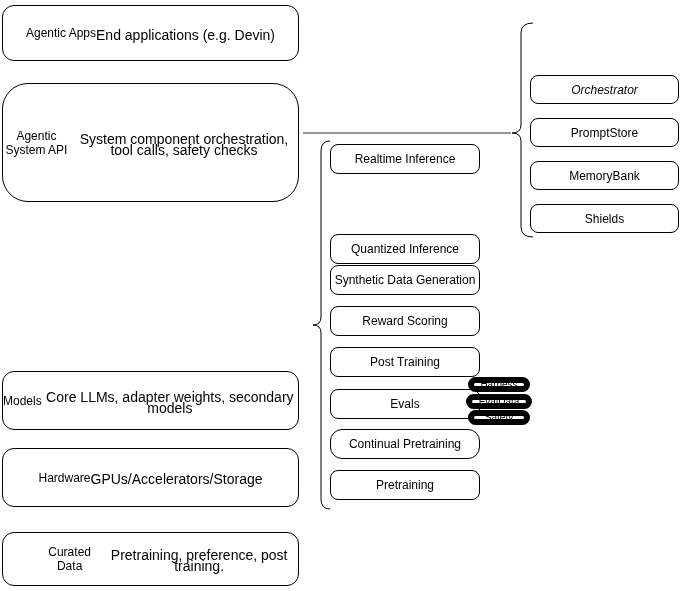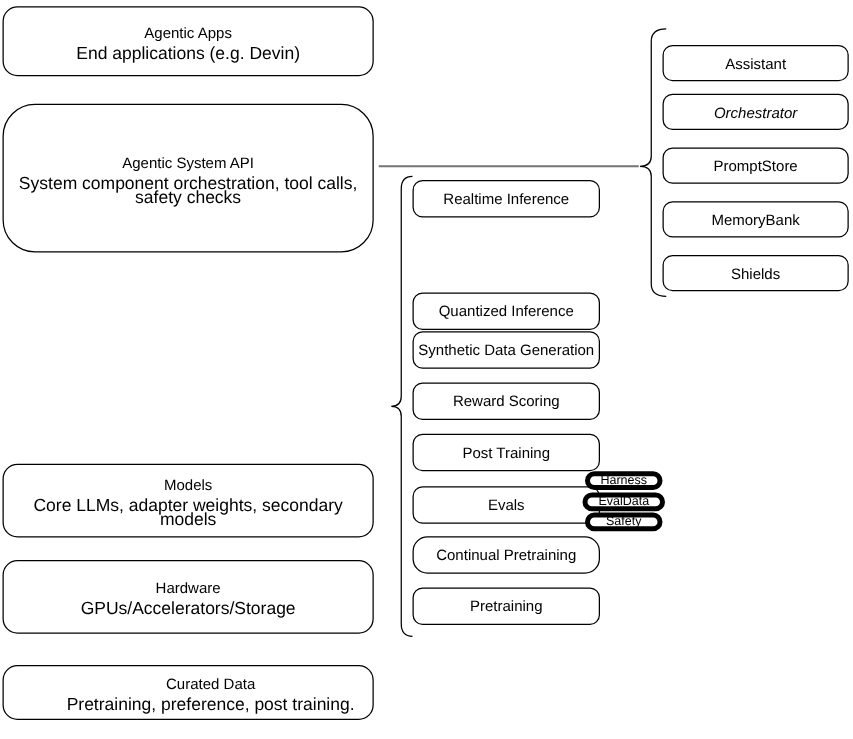--- a/index.html
+++ b/index.html
@@ -14,21 +14,21 @@
     height: 591px;
     background: #ffffff;
     overflow: hidden;
   }
   .node {
     position: absolute;
     box-sizing: border-box;
     background: #ffffff;
     border: 1px solid #000000;
     display: flex;
-    flex-direction: column;
+    flex-direction: row;
     align-items: center;
     justify-content: center;
     text-align: center;
     color: #000000;
   }
   .layer-node {
     left: 2px;
     width: 297px;
   }
   .r12 { border-radius: 12px; }
@@ -53,21 +53,21 @@
     left: 530px;
     width: 149px;
     height: 29px;
     border-radius: 8px;
     font-size: 12px;
   }
   .pill {
     position: absolute;
     box-sizing: border-box;
     background: #ffffff;
-    border: 4px solid #000000;
+    border: 6px solid #000000;
     border-radius: 999px;
     display: flex;
     align-items: center;
     justify-content: center;
     font-size: 10px;
     line-height: 10px;
     color: #000000;
     z-index: 3;
   }
   #connector-layer {
@@ -97,21 +97,21 @@
   <div class="node layer-node r12" style="top:371px; height:59px;">
     <div class="layer-title">Models</div>
     <div class="layer-subtitle">Core LLMs, adapter weights, secondary models</div>
   </div>
 
   <div class="node layer-node r12" style="top:448px; height:59px;">
     <div class="layer-title">Hardware</div>
     <div class="layer-subtitle">GPUs/Accelerators/Storage</div>
   </div>
 
-  <div class="node layer-node r12" style="top:532px; height:44px;padding-left:36px;">
+  <div class="node layer-node r12" style="top:532px; height:54px;padding-left:36px;">
     <div class="layer-title">Curated Data</div>
     <div class="layer-subtitle">Pretraining, preference, post training.</div>
   </div>
 
   <div class="node component-node" style="top:144px;">
     <span>Realtime Inference</span>
   </div>
   <div class="node component-node" style="top:234px;">
     <span>Quantized Inference</span>
   </div>
@@ -137,23 +137,20 @@
   <div class="pill" style="left:468px; top:377px; width:62px; height:15px;">
     <span>Harness</span>
   </div>
   <div class="pill" style="left:466px; top:394px; width:66px; height:15px;">
     <span>EvalData</span>
   </div>
   <div class="pill" style="left:468px; top:410px; width:62px; height:15px;">
     <span>Safety</span>
   </div>
 
-  <div class="node system-node" style="top:36px;">
-    <span>Assistant</span>
-  </div>
   <div class="node system-node" style="top:75px;font-style:italic;">
     <span>Orchestrator</span>
   </div>
   <div class="node system-node" style="top:118px;">
     <span>PromptStore</span>
   </div>
   <div class="node system-node" style="top:161px;">
     <span>MemoryBank</span>
   </div>
   <div class="node system-node" style="top:204px;">

